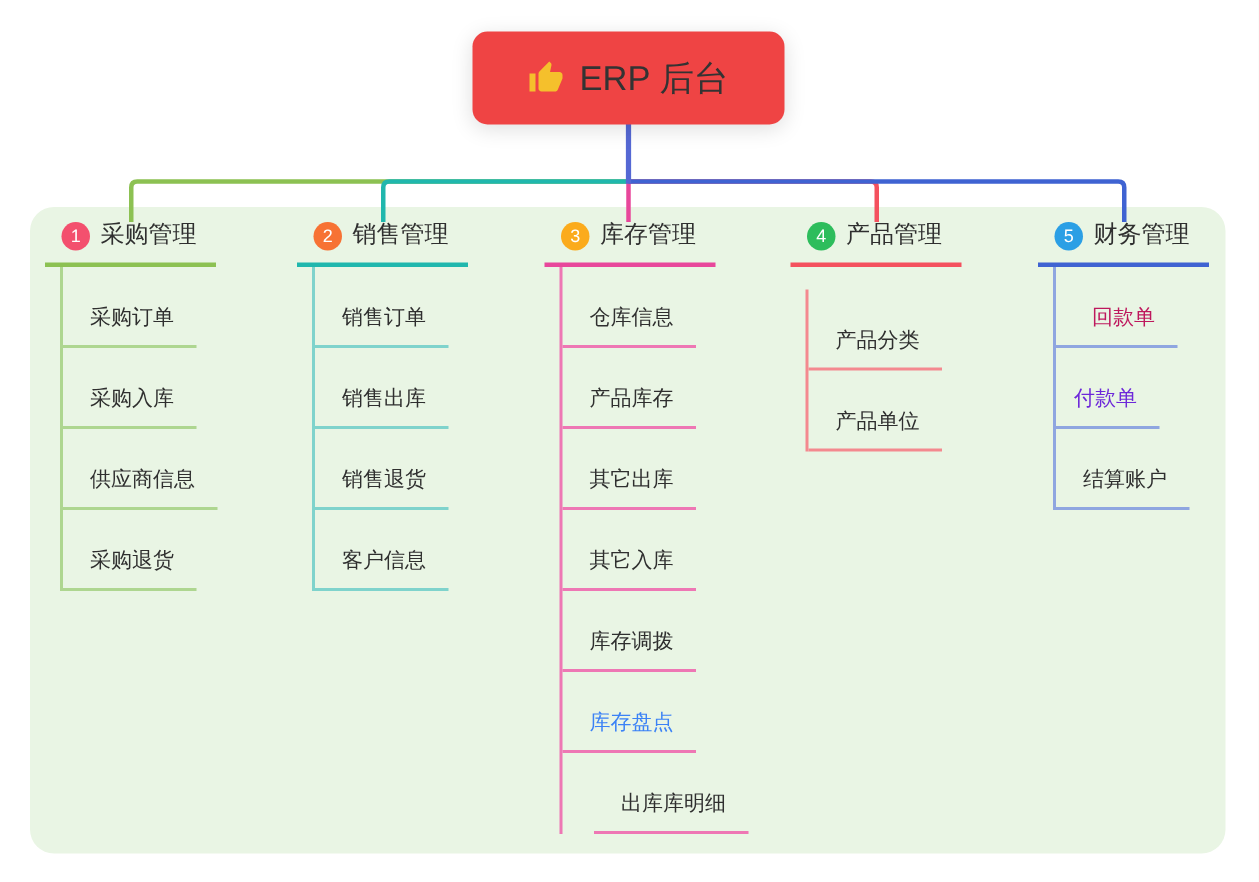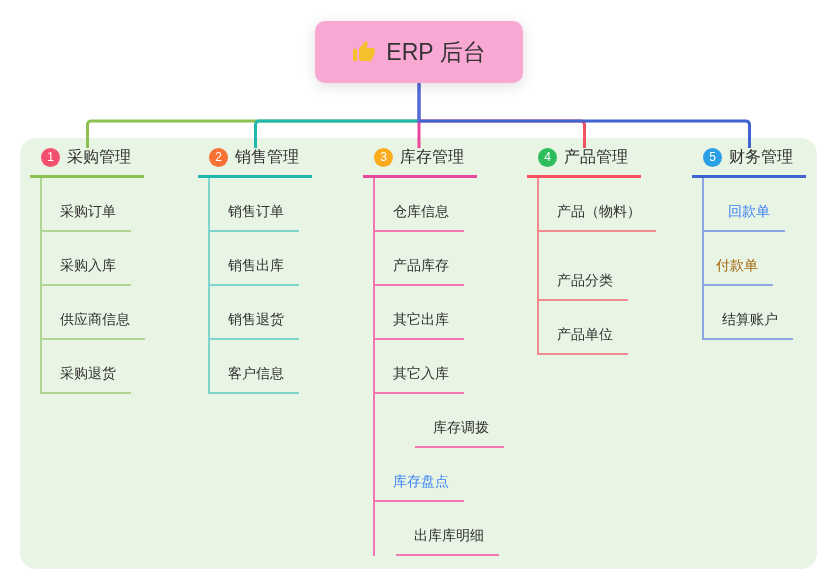--- a/index.html
+++ b/index.html
@@ -1,19 +1,19 @@
 <!DOCTYPE html>
 <html><head>
 <meta charset="utf-8">
 <style>
   html,body{margin:0;padding:0;background:#ffffff;font-family:"Liberation Sans","DejaVu Sans",sans-serif;}
   .stage{position:relative;width:839px;height:588px;overflow:hidden;background:#ffffff;}
   .panel{position:absolute;left:20px;top:138px;width:797px;height:431px;border-radius:16px;background:#e9f5e4;}
   .wires{position:absolute;left:0;top:0;width:839px;height:588px;pointer-events:none;}
-  .root-node{position:absolute;left:315px;top:21px;width:208px;height:62px;background:#f9a8d4;border-radius:10px;
+  .root-node{position:absolute;left:315px;top:21px;width:208px;height:62px;background:#ef4444;border-radius:10px;
     box-shadow:0 3px 14px rgba(0,0,0,0.13);display:flex;align-items:center;justify-content:center;gap:10px;z-index:3;}
   .root-title{font-size:23px;color:#333333;white-space:nowrap;}
   .root-icon{display:flex;align-items:center;}
   .branch{position:absolute;top:146px;width:114px;z-index:2;}
   .branch-header{display:flex;align-items:center;gap:7px;padding:0 0 7px 11px;border-bottom:3px solid;
     width:114px;box-sizing:border-box;font-size:16px;color:#2f2f2f;white-space:nowrap;}
   .num{width:19px;height:19px;border-radius:50%;color:#ffffff;font-size:12px;line-height:19px;text-align:center;flex:none;}
   .blabel{line-height:22px;}
   .children{margin-left:10px;border-left:2px solid;width:max-content;}
   .child{height:54px;display:flex;align-items:flex-end;border-bottom:2px solid;
@@ -92,58 +92,55 @@
           </div>
           <div class="child" style="border-color: rgb(238, 119, 180); color: rgb(47, 47, 47);">
             <span>产品库存</span>
           </div>
           <div class="child" style="border-color: rgb(238, 119, 180); color: rgb(47, 47, 47);">
             <span>其它出库</span>
           </div>
           <div class="child" style="border-color: rgb(238, 119, 180); color: rgb(47, 47, 47);">
             <span>其它入库</span>
           </div>
-          <div class="child" style="border-color: rgb(238, 119, 180); color: rgb(47, 47, 47); margin-left: 40px;">
+          <div class="child" style="border-color: rgb(238, 119, 180); color: rgb(47, 47, 47);">
             <span>库存调拨</span>
           </div>
           <div class="child" style="border-color: rgb(238, 119, 180); color: #3b82f6;">
             <span>库存盘点</span>
           </div>
           <div class="child" style="border-color: rgb(238, 119, 180); color: rgb(47, 47, 47); margin-left: 21px;">
             <span>出库库明细</span>
           </div>
         </div>
       </div>
       <div class="branch" style="left: 527px; top: 146px;">
         <div class="branch-header" style="border-color: rgb(244, 81, 94);">
           <span class="num" style="background: rgb(45, 189, 92);">4</span>
           <span class="blabel" style="color: rgb(47, 47, 47);">产品管理</span>
         </div>
         <div class="children" style="border-color: rgb(244, 137, 143);">
-          <div class="child" style="border-color: rgb(244, 137, 143); color: rgb(47, 47, 47);">
-            <span>产品（物料）</span>
-          </div>
           <div class="child" style="border-color: rgb(244, 137, 143); color: rgb(47, 47, 47); margin-top: 15px;">
             <span>产品分类</span>
           </div>
           <div class="child" style="border-color: rgb(244, 137, 143); color: rgb(47, 47, 47);">
             <span>产品单位</span>
           </div>
         </div>
       </div>
       <div class="branch" style="left: 692px; top: 146px;">
         <div class="branch-header" style="border-color: rgb(63, 99, 210);">
           <span class="num" style="background: rgb(43, 159, 229);">5</span>
           <span class="blabel" style="color: rgb(47, 47, 47);">财务管理</span>
         </div>
         <div class="children" style="border-color: rgb(143, 166, 224);">
-          <div class="child" style="border-color: rgb(143, 166, 224); color: #3b82f6; padding-left: 24px;">
+          <div class="child" style="border-color: rgb(143, 166, 224); color: #be185d; padding-left: 24px;">
             <span>回款单</span>
           </div>
-          <div class="child" style="border-color: rgb(143, 166, 224); color: #a16207; padding-left: 12px;">
+          <div class="child" style="border-color: rgb(143, 166, 224); color: #6d28d9; padding-left: 12px;">
             <span>付款单</span>
           </div>
           <div class="child" style="border-color: rgb(143, 166, 224); color: rgb(47, 47, 47);">
             <span>结算账户</span>
           </div>
         </div>
       </div>
     </div>
 </div>
 

